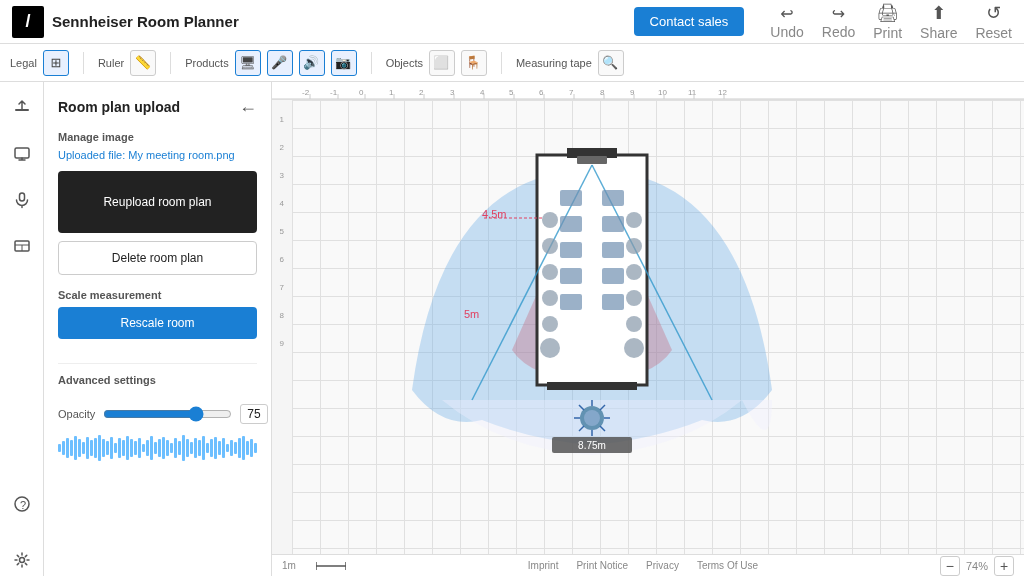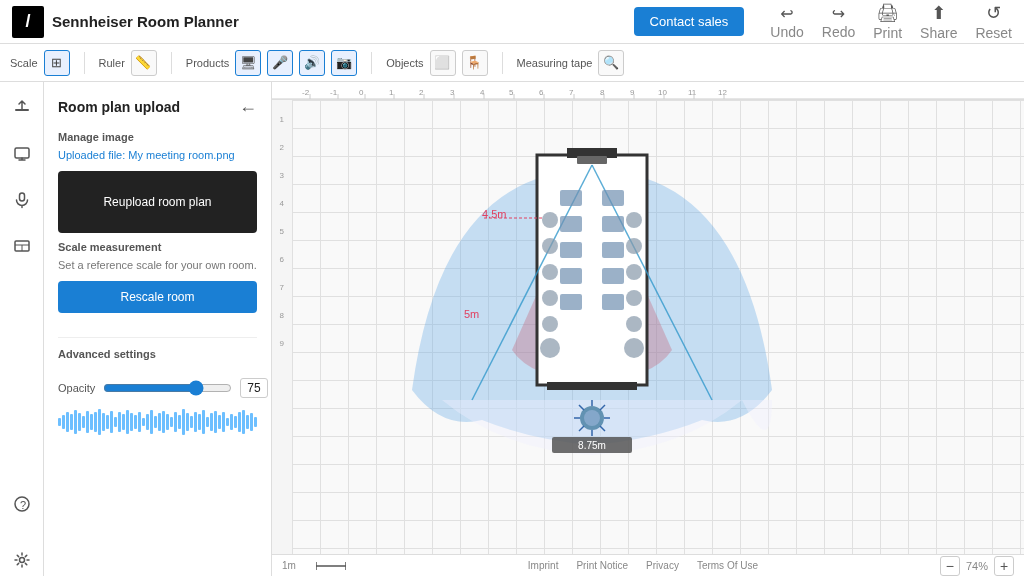--- a/index.html
+++ b/index.html
@@ -176,21 +176,21 @@
     </div>
     <div class="header-action" id="reset-btn">
       <span class="header-action-icon">↺</span>
       <span class="header-action-label">Reset</span>
     </div>
   </div>
 </div>
 
 <div id="toolbar">
   <div class="toolbar-group">
-    <span class="toolbar-label">Scale</span>
+    <span class="toolbar-label">Legal</span>
     <div class="toolbar-icon-btn active">⊞</div>
   </div>
   <div class="toolbar-divider"></div>
   <div class="toolbar-group">
     <span class="toolbar-label">Ruler</span>
     <div class="toolbar-icon-btn">📏</div>
   </div>
   <div class="toolbar-divider"></div>
   <div class="toolbar-group">
     <span class="toolbar-label">Products</span>
@@ -259,23 +259,23 @@
       <span id="panel-title">Room plan upload</span>
       <span id="panel-back">←</span>
     </div>
 
     <div class="section-label">Manage image</div>
     <div class="uploaded-file">
       <span>Uploaded file: </span><span style="color:#1a7fd4;font-weight:500;">My meeting room.png</span>
     </div>
 
     <button class="btn-primary-dark">Reupload room plan</button>
+    <button class="btn-outline">Delete room plan</button>
 
     <div class="section-label">Scale measurement</div>
-    <div class="section-sub">Set a reference scale for your own room.</div>
     <button class="btn-primary-blue">Rescale room</button>
 
     <hr class="section-divider">
 
     <div class="section-label">Advanced settings</div>
 
     <div id="opacity-section">
       <div id="opacity-row">
         <span id="opacity-label">Opacity</span>
         <input type="range" id="opacity-slider" min="0" max="100" value="75" style="">

